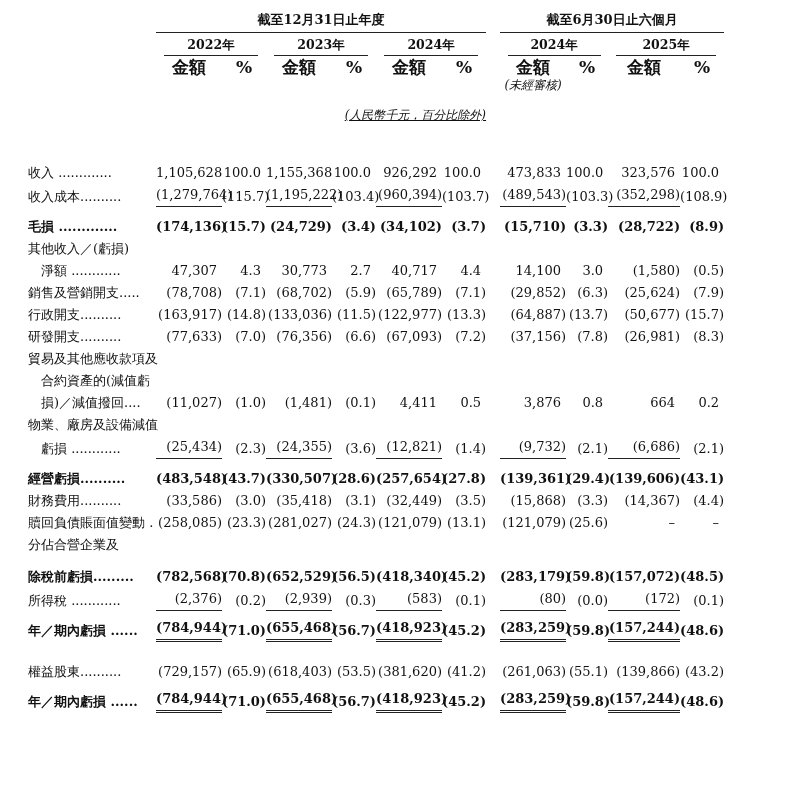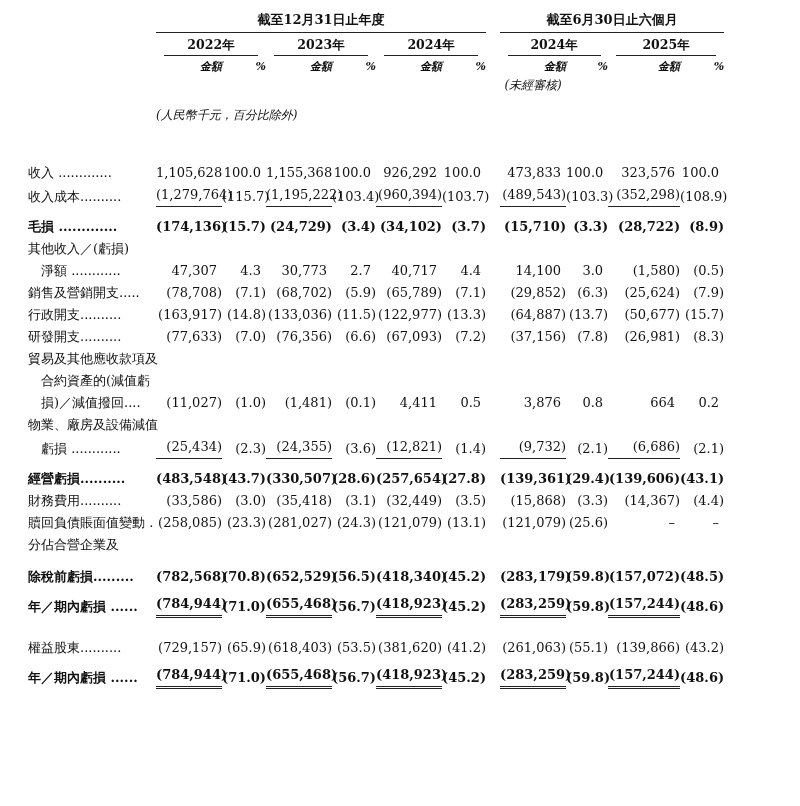--- a/index.html
+++ b/index.html
@@ -7,23 +7,23 @@
     width:800px;height:806px;overflow:hidden;background:#ffffff;color:#111;
     font-family:"DejaVu Serif","Liberation Serif",serif;font-size:13px;
   }
   table.fin{border-collapse:collapse;table-layout:fixed;margin:8px 0 8px 28px;width:696px;}
   td,th{padding:4px 0 2px;line-height:16px;vertical-align:bottom;font-weight:normal;}
   thead th{font-weight:bold;}
   .period-cell{border-bottom:1px solid #222;text-align:center;padding-bottom:4px;font-size:13px;white-space:nowrap;}
   .year-cell{padding:2px 0 0;}
   .year-cell .yr{width:86%;margin:0 auto;border-bottom:1px solid #222;text-align:center;
     padding:2px 0 2px;font-weight:bold;font-size:12.5px;}
-  .hdr-amt,.hdr-pct{font-style:italic;text-align:right;font-size:11px;padding-top:3px;}
+  .hdr-amt,.hdr-pct{text-align:center;font-size:17px;padding-top:3px;}
   .unaud{font-style:italic;text-align:center;font-size:12px;white-space:nowrap;padding-top:0;}
-  .curnote{font-style:italic;text-align:left;font-size:12px;padding-top:12px;white-space:nowrap;}
+  .curnote{font-style:italic;text-align:right;font-size:12px;padding-top:12px;white-space:nowrap;text-decoration:underline;}
   .lbl{text-align:left;white-space:pre;}
   .amt,.pct{text-align:right;white-space:nowrap;}
   .np{padding-right:5px;}
   .ul{border-bottom:1px solid #222;padding-bottom:3px;}
   .dul{border-bottom:3px double #222;padding-bottom:3px;}
   tr.bold td{font-weight:bold;}
   tr.gaprow td{padding:0;}
 </style>
 </head>
 <body>
@@ -304,20 +304,34 @@
           <td class="amt">(652,529)</td>
           <td class="pct">(56.5)</td>
           <td class="amt">(418,340)</td>
           <td class="pct">(45.2)</td>
           <td></td>
           <td class="amt">(283,179)</td>
           <td class="pct">(59.8)</td>
           <td class="amt">(157,072)</td>
           <td class="pct">(48.5)</td>
         </tr>
+        <tr>
+          <td class="lbl">所得稅 ............</td>
+          <td class="amt ul">(2,376)</td>
+          <td class="pct">(0.2)</td>
+          <td class="amt ul">(2,939)</td>
+          <td class="pct">(0.3)</td>
+          <td class="amt ul">(583)</td>
+          <td class="pct">(0.1)</td>
+          <td></td>
+          <td class="amt ul">(80)</td>
+          <td class="pct">(0.0)</td>
+          <td class="amt ul">(172)</td>
+          <td class="pct">(0.1)</td>
+        </tr>
         <tr class="gaprow">
           <td colspan="12" style="height: 5px;"></td>
         </tr>
         <tr class="bold">
           <td class="lbl">年／期內虧損 ......</td>
           <td class="amt dul">(784,944)</td>
           <td class="pct">(71.0)</td>
           <td class="amt dul">(655,468)</td>
           <td class="pct">(56.7)</td>
           <td class="amt dul">(418,923)</td>

